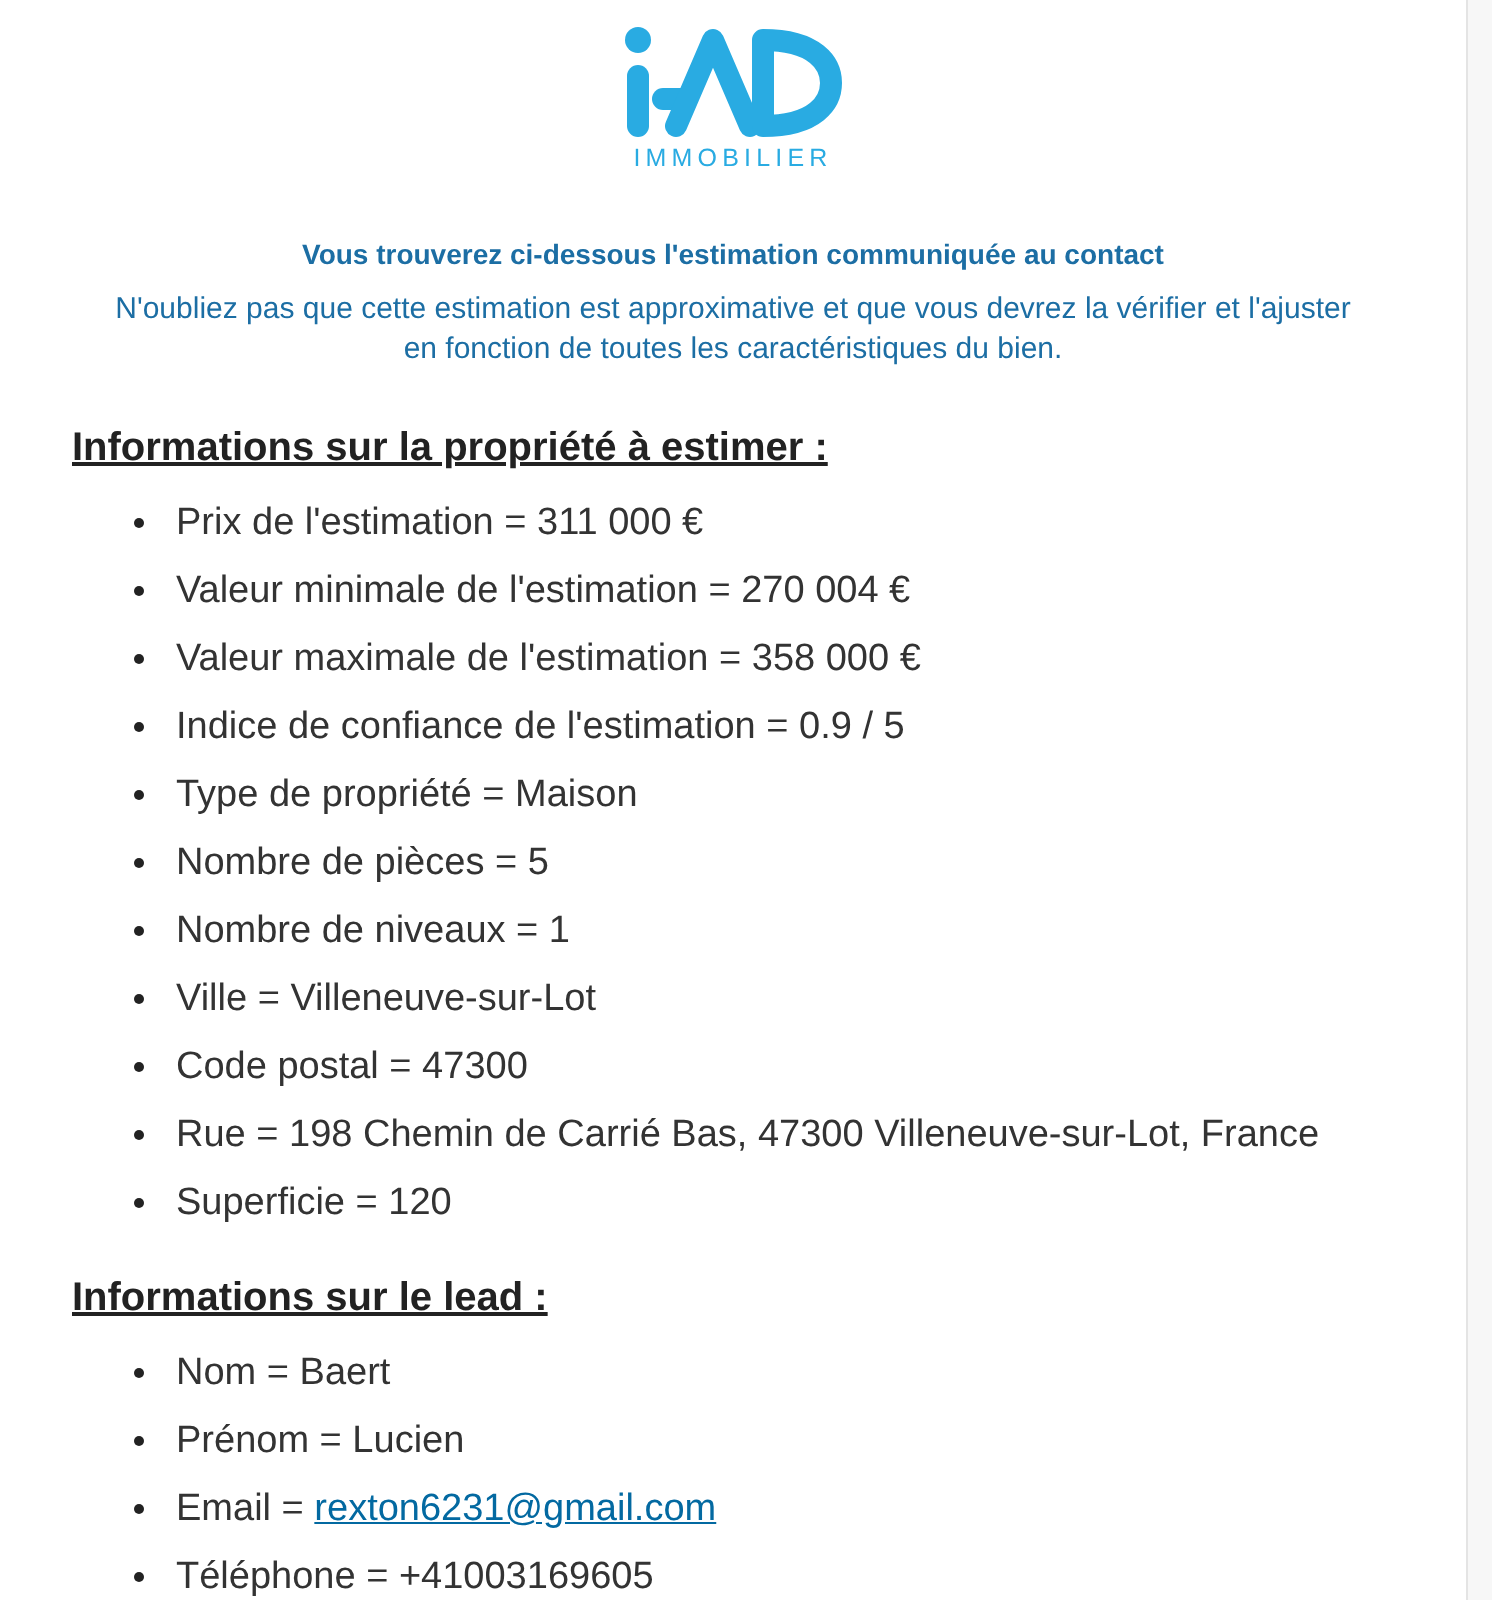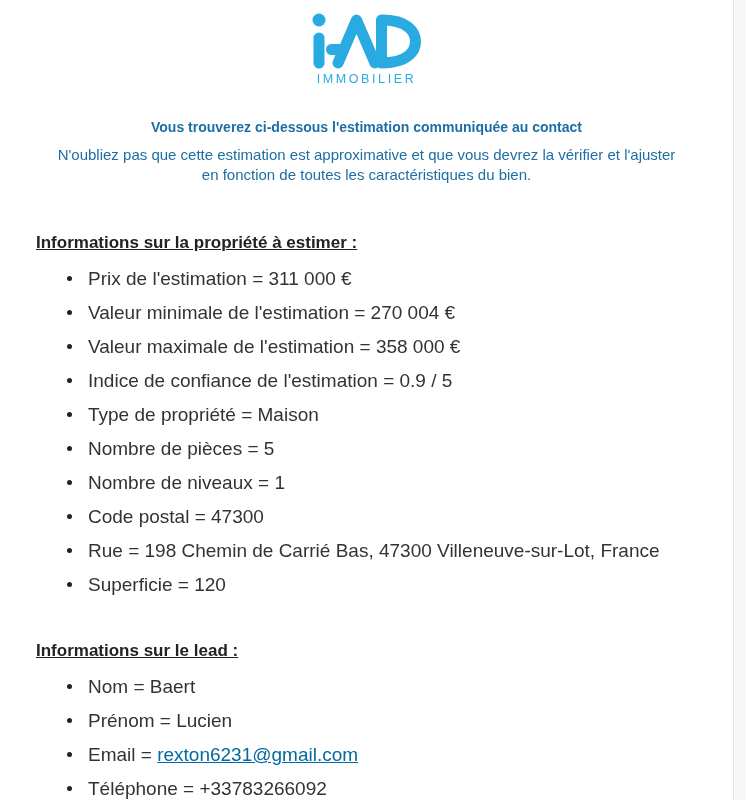--- a/index.html
+++ b/index.html
@@ -41,25 +41,25 @@
     line-height: 22px;
   }
   .subtitle {
     color: #1c6ea4;
     text-align: center;
     font-size: 15px;
     line-height: 20px;
     margin: 0 20px;
   }
   .section-heading {
-    font-size: 17px;
+    font-size: 20px;
     font-weight: bold;
     color: #222222;
     text-decoration: underline;
-    margin: 48px 0 0 36px;
+    margin: 28px 0 0 36px;
   }
   ul.info-list {
     list-style: none;
     margin: 17px 0 0 0;
     padding: 0 0 0 88px;
   }
   ul.info-list li {
     position: relative;
     font-size: 19px;
     line-height: 17px;
@@ -110,27 +110,28 @@
   <div class="section-heading">Informations sur la propriété à estimer :</div>
 
   <ul class="info-list">
     <li>Prix de l'estimation = 311 000 €</li>
     <li>Valeur minimale de l'estimation = 270 004 €</li>
     <li>Valeur maximale de l'estimation = 358 000 €</li>
     <li>Indice de confiance de l'estimation = 0.9 / 5</li>
     <li>Type de propriété = Maison</li>
     <li>Nombre de pièces = 5</li>
     <li>Nombre de niveaux = 1</li>
+    <li>Ville = Villeneuve-sur-Lot</li>
     <li>Code postal = 47300</li>
     <li>Rue = 198 Chemin de Carrié Bas, 47300 Villeneuve-sur-Lot, France</li>
     <li>Superficie = 120</li>
   </ul>
 
   <div class="section-heading">Informations sur le lead :</div>
 
   <ul class="info-list">
     <li>Nom = Baert</li>
     <li>Prénom = Lucien</li>
     <li><span>Email = </span><a class="email-link" href="#">rexton6231@gmail.com</a></li>
-    <li>Téléphone = +33783266092</li>
+    <li>Téléphone = +41003169605</li>
   </ul>
 
 </div>
 
 </body></html>

